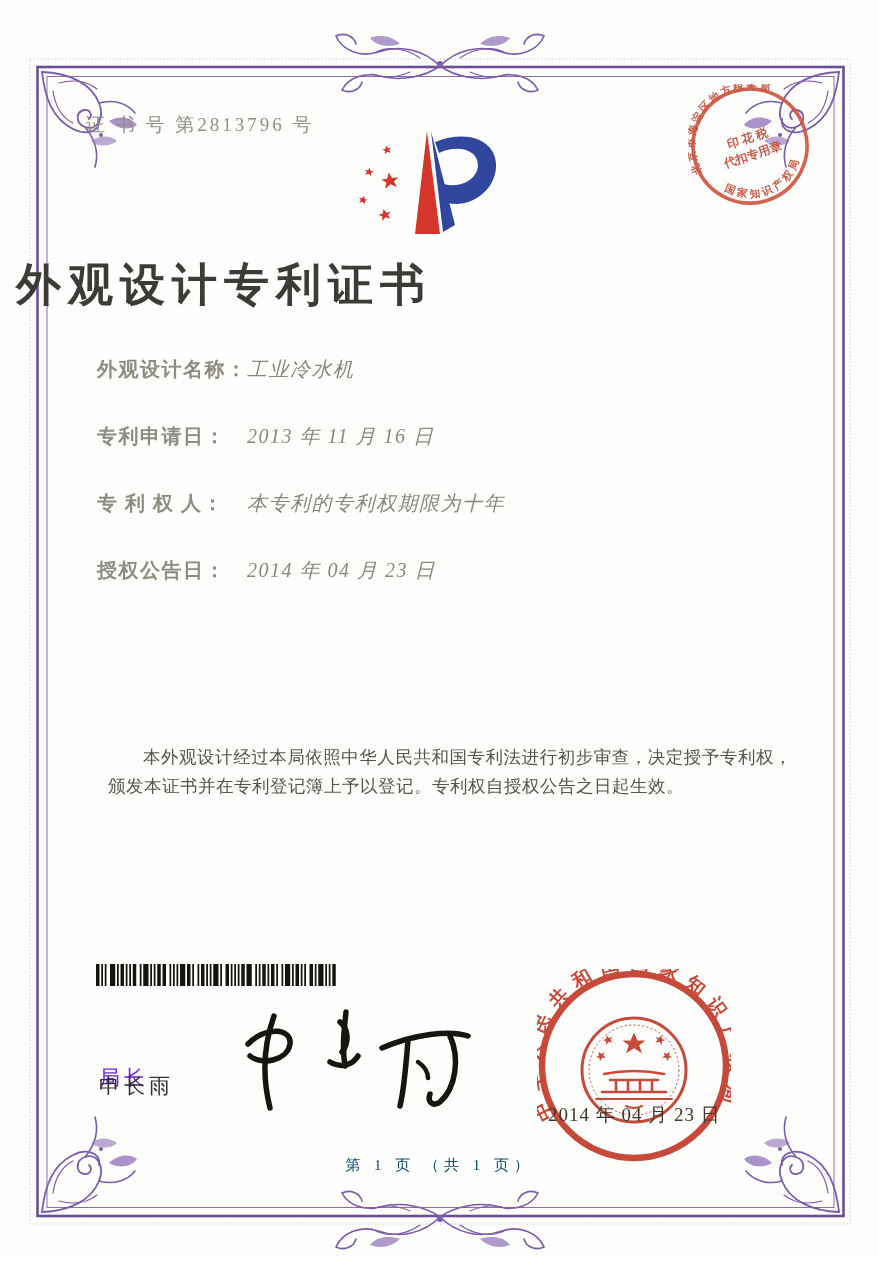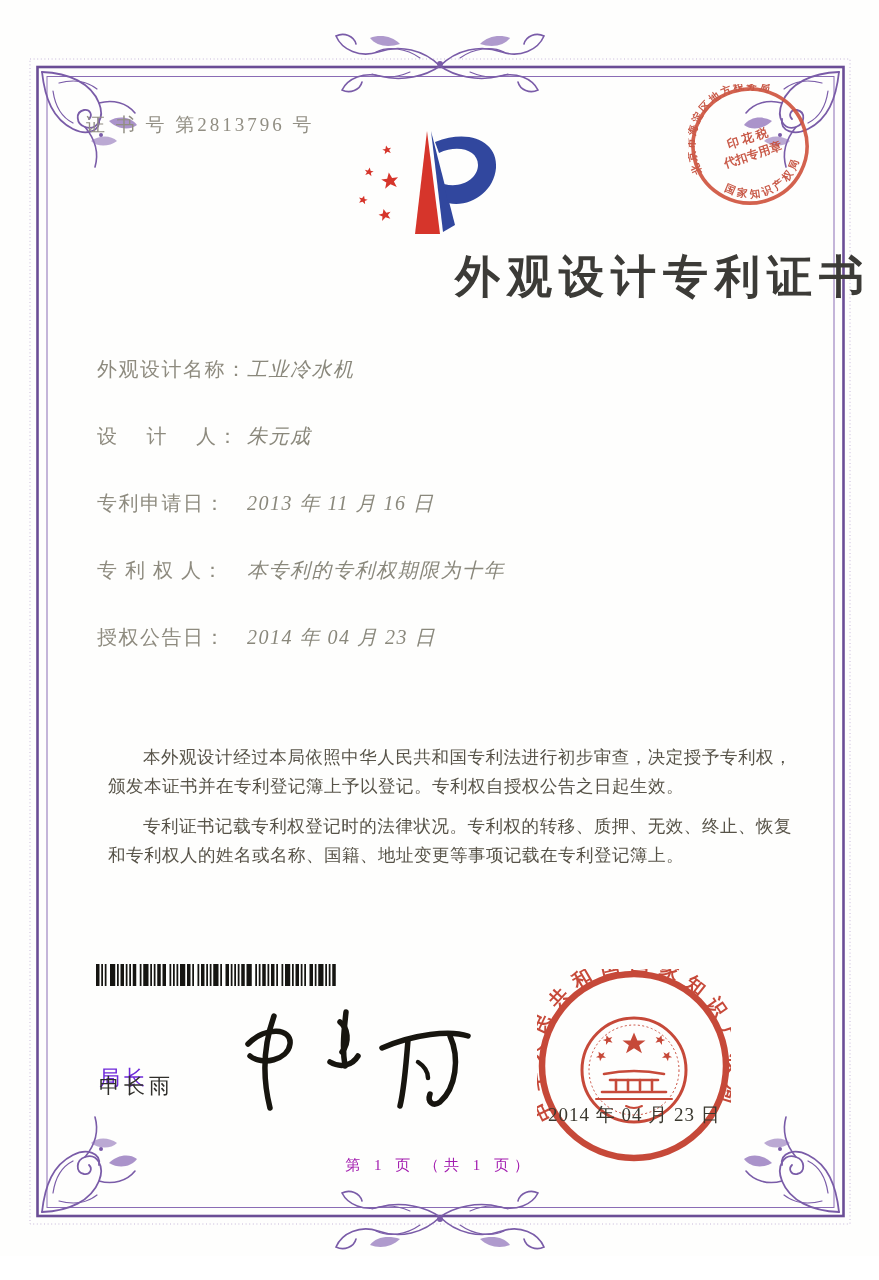--- a/index.html
+++ b/index.html
@@ -12,44 +12,44 @@
     font-family:"Liberation Serif","DejaVu Serif",serif;
   }
   .abs{position:absolute;}
   .cert-no{
     left:86px;top:112px;
     font-size:19px;letter-spacing:3px;
     color:#91People;
     color:#918e83;
   }
   .title{
-    left:0;right:0;top:239px;text-align:right;
+    left:0;right:0;top:239px;text-align:left;
     font-size:45px;font-weight:bold;letter-spacing:7px;
-    color:#3c3b37;margin:8px;
+    color:#3c3b37;margin:16px;
   }
   .fields{left:97px;top:356px;width:690px;}
   .field-row{height:67px;font-size:20px;color:#8e8b7f;letter-spacing:1.5px;white-space:nowrap;}
-  .field-label{display:inline-block;width:150px;}
+  .field-label{display:inline-block;width:150px;font-weight:bold;}
   .field-value{color:#8a887c;font-style:italic;}
   .paragraphs{
     left:96px;top:731px;width:708px;
     font-size:17.5px;line-height:28.5px;color:#575348;
     letter-spacing:0.5px;text-align:justify;
   }
   .paragraphs p{margin:12px;text-indent:2em;}
   .officer-title{left:99px;top:1038px;font-size:21px;letter-spacing:4px;color:#6d28d9;margin-top:26px;}
   .officer-name{left:99px;top:1072px;font-size:21px;letter-spacing:4px;color:#2f2e2a;}
   .seal-date{
     left:548px;top:1102px;
     font-size:19px;letter-spacing:1px;color:#3a382f;
     z-index:6;
   }
   .footer{
     left:0;right:0;top:1156px;text-align:center;
-    font-size:15px;letter-spacing:5px;color:#a21caf;
+    font-size:15px;letter-spacing:5px;color:#0c4a6e;
   }
   .tax-stamp{left:688px;top:84px;width:124px;height:124px;z-index:5;opacity:.92;}
   .office-seal{left:537px;top:969px;width:194px;height:194px;z-index:5;opacity:.95;}
   svg text{font-family:"Liberation Serif","DejaVu Serif",serif;}
 </style>
 </head>
 <body>
 
 <div class="page">
 
@@ -133,36 +133,32 @@
     </g>
   </svg>
 
   <h1 class="abs title">外观设计专利证书</h1>
 
   <div class="abs fields">
     <div class="field-row">
       <span class="field-label">外观设计名称：</span><span class="field-value">工业冷水机</span>
     </div>
     <div class="field-row">
-      <span class="field-label">设　 计　 人：</span><span class="field-value">朱元成</span>
-    </div>
-    <div class="field-row">
       <span class="field-label">专利申请日：</span><span class="field-value">2013 年 11 月 16 日</span>
     </div>
     <div class="field-row">
       <span class="field-label">专 利 权 人：</span><span class="field-value">本专利的专利权期限为十年</span>
     </div>
     <div class="field-row">
       <span class="field-label">授权公告日：</span><span class="field-value">2014 年 04 月 23 日</span>
     </div>
   </div>
 
   <div class="abs paragraphs">
     <p>本外观设计经过本局依照中华人民共和国专利法进行初步审查，决定授予专利权，颁发本证书并在专利登记簿上予以登记。专利权自授权公告之日起生效。</p>
-    <p>专利证书记载专利权登记时的法律状况。专利权的转移、质押、无效、终止、恢复和专利权人的姓名或名称、国籍、地址变更等事项记载在专利登记簿上。</p>
   </div>
 
   <svg id="barcode-svg" class="abs" style="left:96px;top:964px;" width="245" height="22" viewBox="0 0 245 22">
       <rect x="0.00" y="0" width="3.50" height="22" fill="#151411"></rect>
       <rect x="5.25" y="0" width="1.75" height="22" fill="#151411"></rect>
       <rect x="8.75" y="0" width="1.75" height="22" fill="#151411"></rect>
       <rect x="14.00" y="0" width="5.25" height="22" fill="#151411"></rect>
       <rect x="21.00" y="0" width="1.75" height="22" fill="#151411"></rect>
       <rect x="24.50" y="0" width="3.50" height="22" fill="#151411"></rect>
       <rect x="29.75" y="0" width="1.75" height="22" fill="#151411"></rect>

